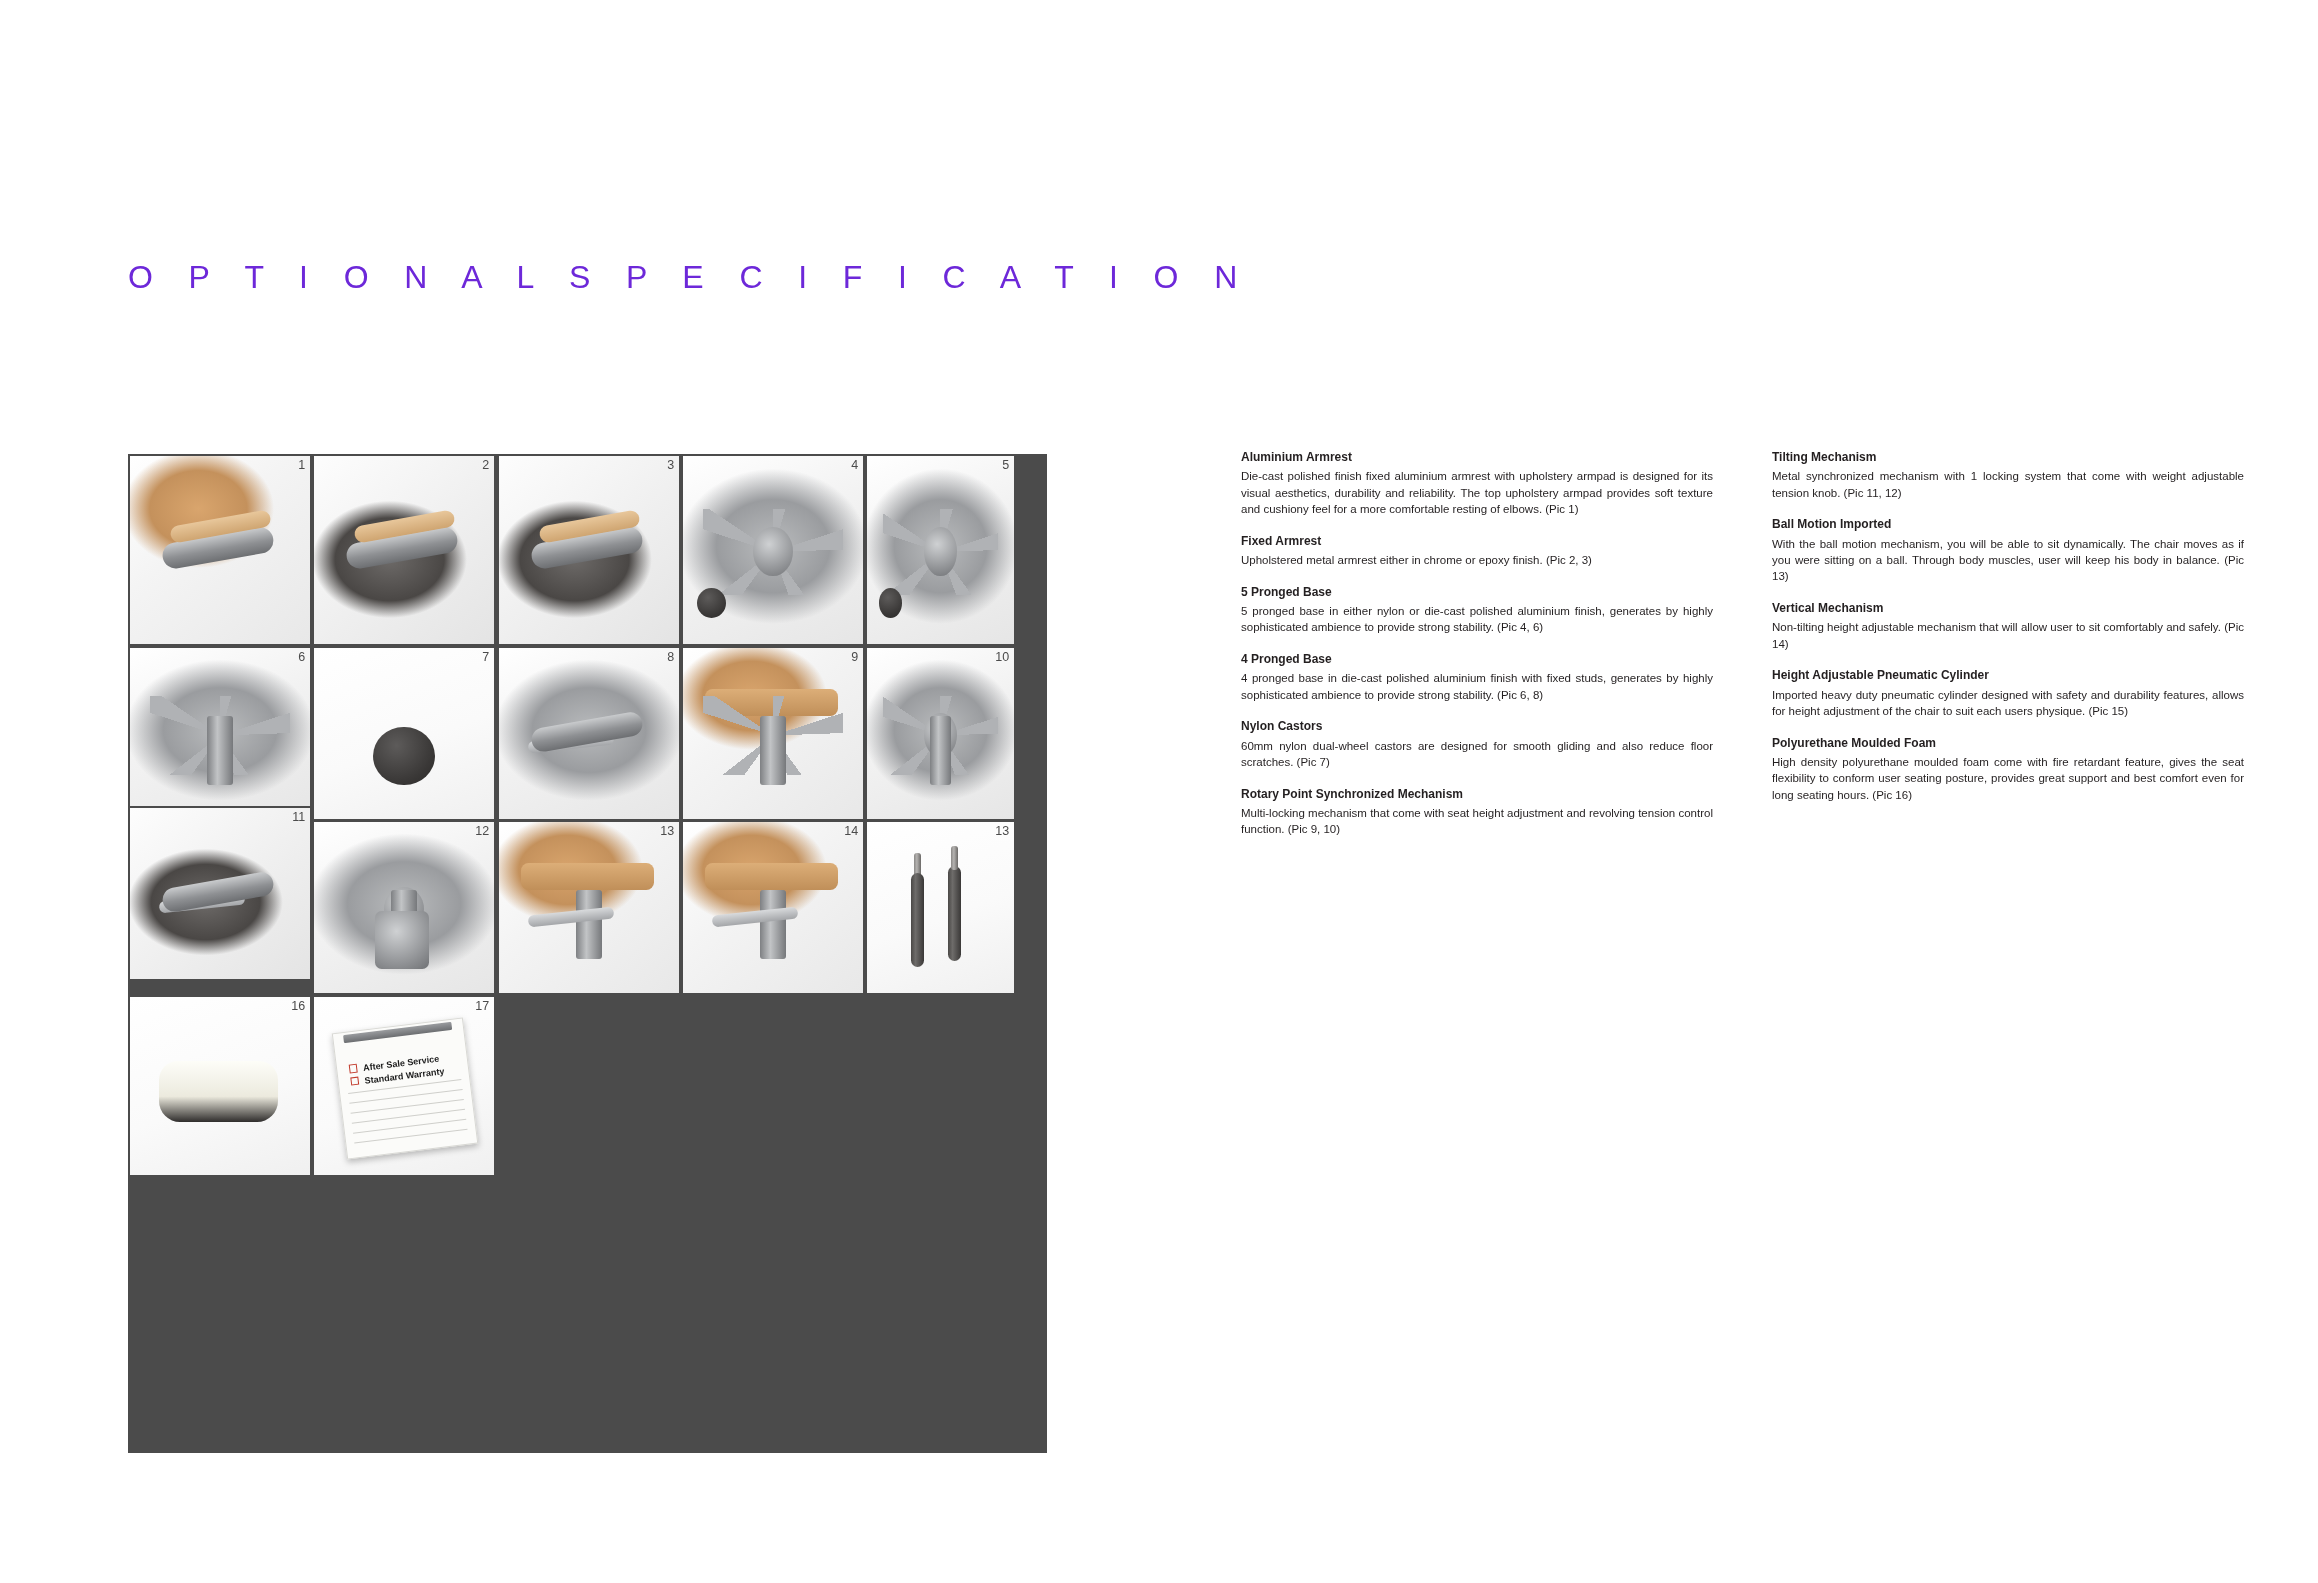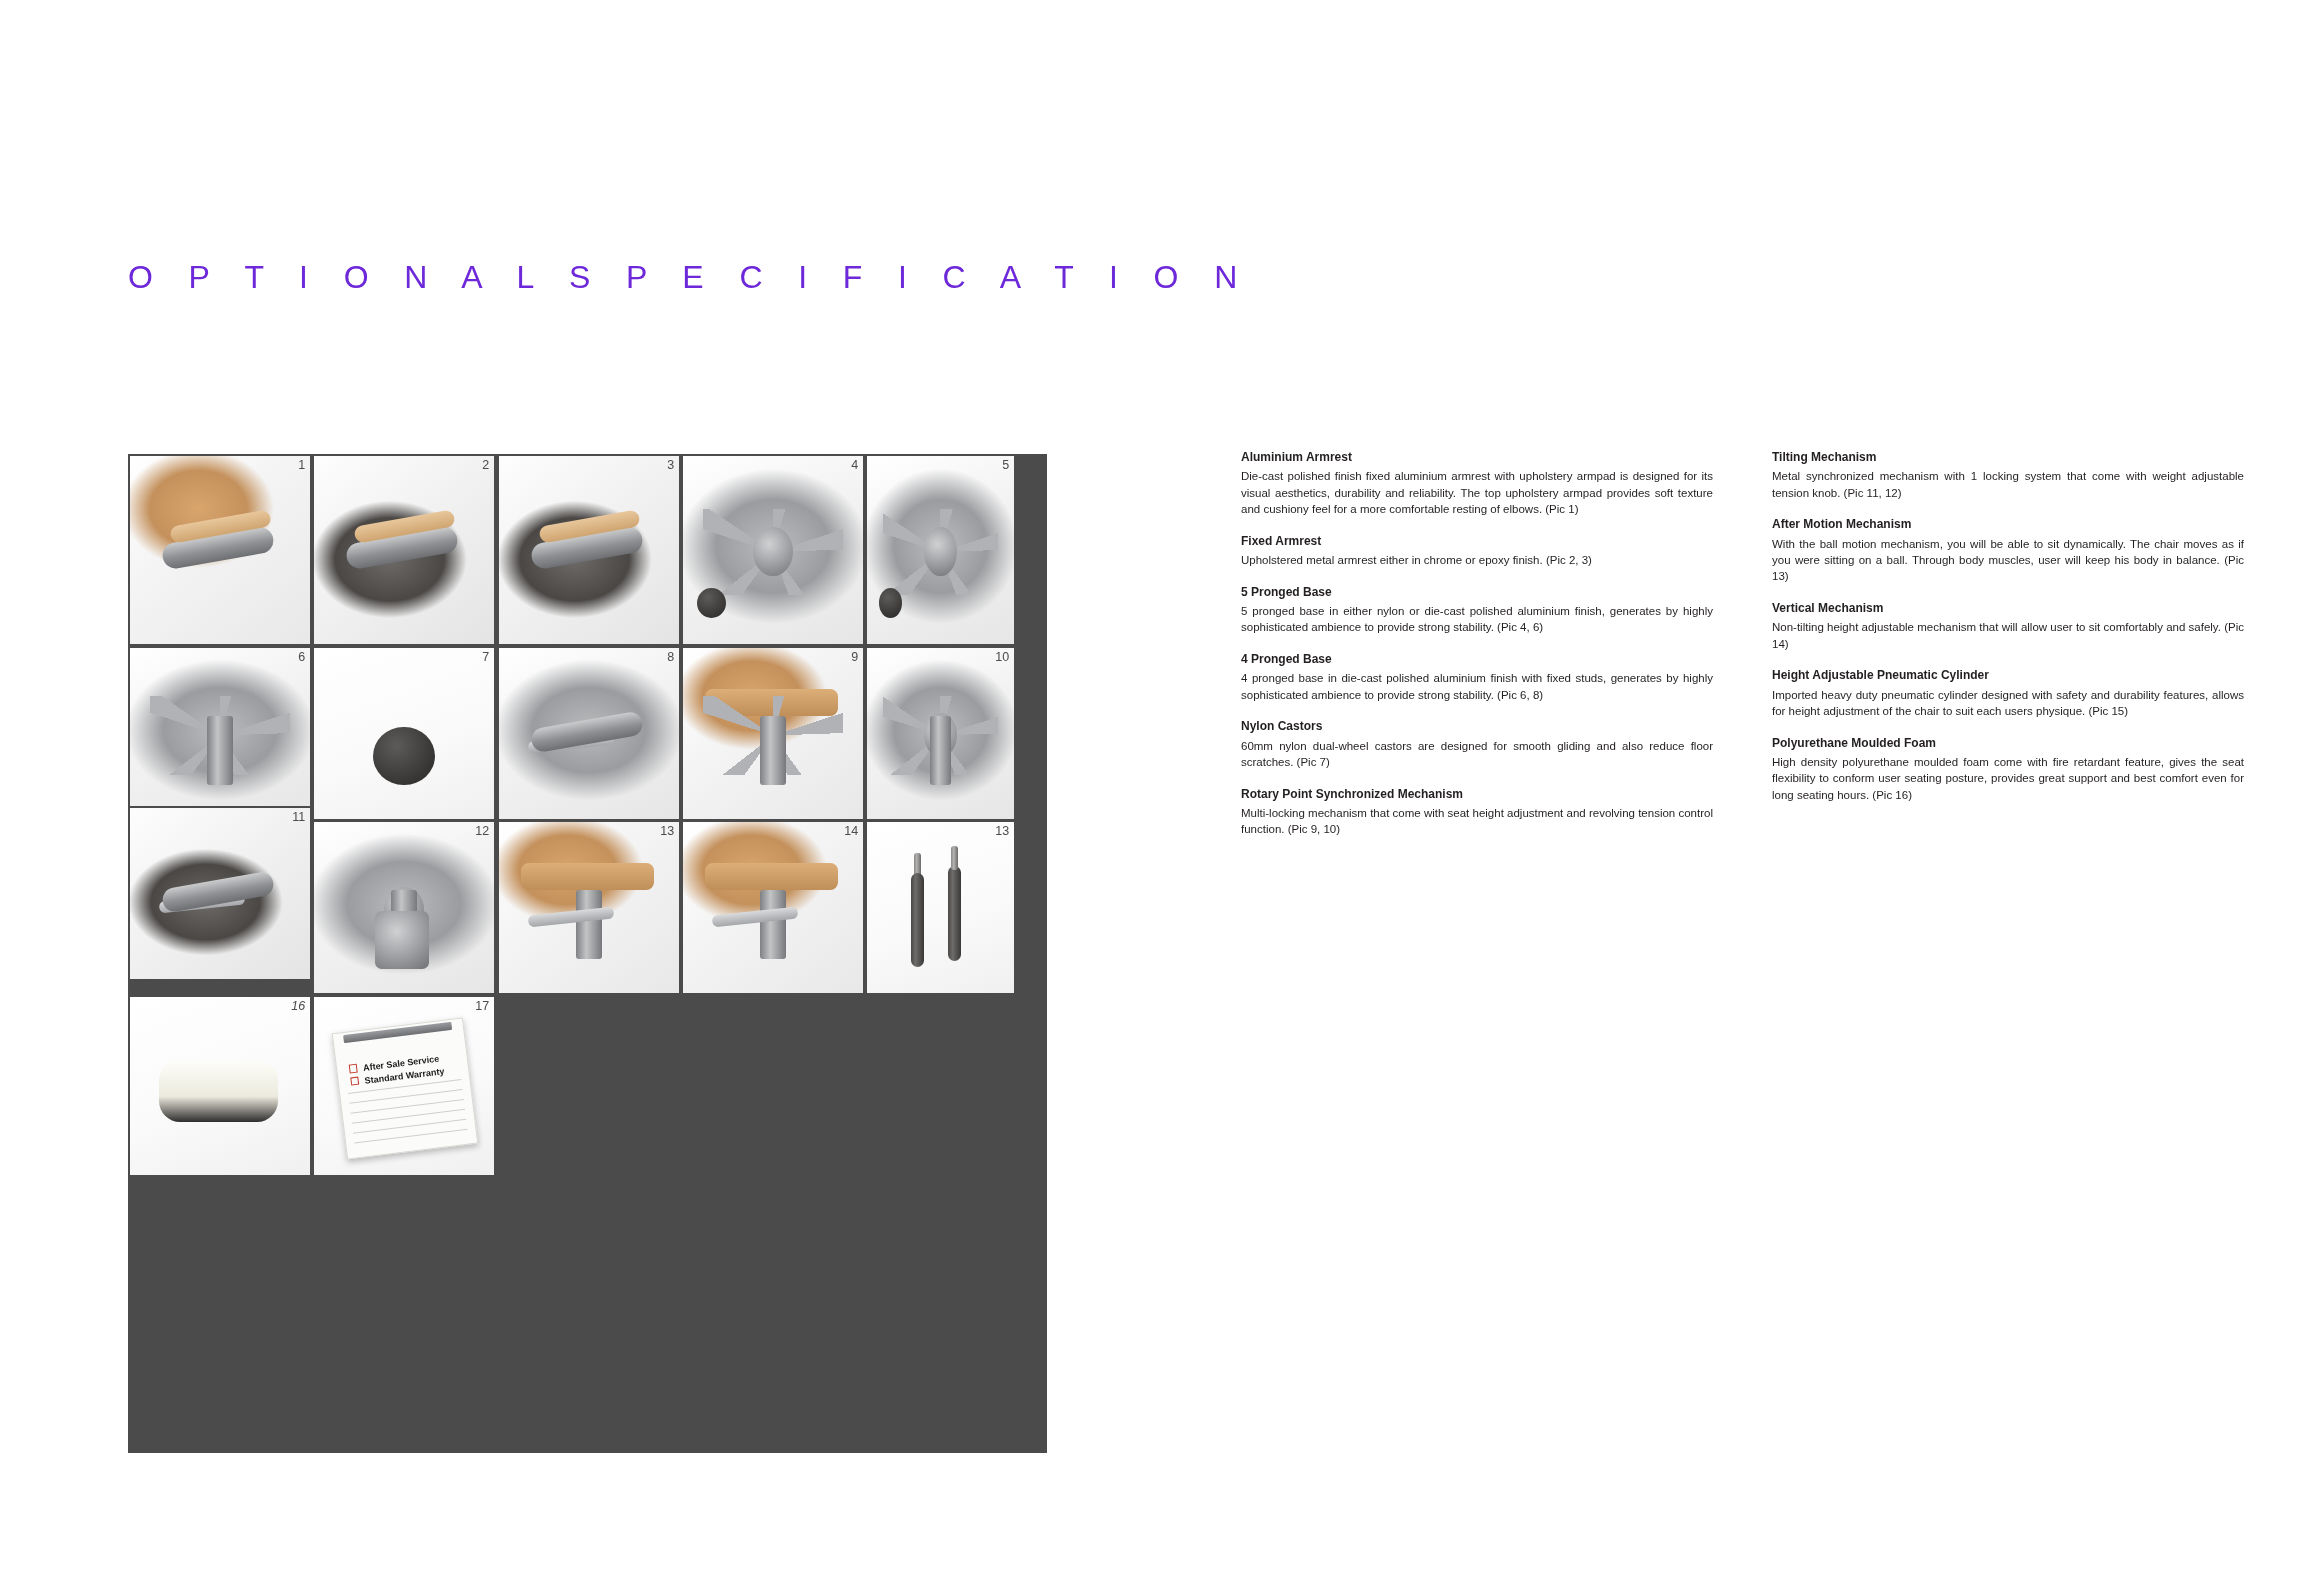--- a/index.html
+++ b/index.html
@@ -319,21 +319,21 @@
         <div class="obj shape-lever"></div>
         <span class="photo-num">14</span>
       </div>
       <div class="photo-cell bg-white" style="left: 737px; top: 366px; width: 151px; height: 175px;">
         <div class="obj shape-cylinder" style="left: 55%; top: 26%;"></div>
         <div class="obj shape-cyl-top" style="left: 32%; top: 18%;"></div>
         <div class="obj shape-cyl-top" style="left: 57%; top: 14%;"></div>
         <div class="obj shape-cylinder" style="left: 30%; top: 30%;"></div>
         <span class="photo-num">13</span>
       </div>
-      <div class="photo-cell bg-white" style="left: 0px; top: 541px; width: 184px; height: 182px; font-style: italic;">
+      <div class="photo-cell bg-white" style="left: 0px; top: 541px; width: 184px; height: 182px;">
         <div class="obj shape-foam"></div>
         <span class="photo-num">16</span>
       </div>
       <div class="photo-cell bg-white" style="left: 184px; top: 541px; width: 184px; height: 182px;">
         <div class="card-paper">
           <div class="card-clip" style="transform: none; top: 2%;"></div>
           <div class="card-label" style="left: 20%; top: 26%;">After Sale Service</div>
           <div class="card-check" style="left: 9%; top: 26%;"></div>
           <div class="card-label" style="left: 20%; top: 36%;">Standard Warranty</div>
           <div class="card-check" style="left: 9%; top: 36%;"></div>
@@ -374,21 +374,21 @@
       <div class="spec-heading">Rotary Point Synchronized Mechanism</div>
       <p class="spec-body">Multi-locking mechanism that come with seat height adjustment and revolving tension control function. (Pic 9, 10)</p>
     </div>
   </div>
 <div class="spec-col" id="col-right">
     <div class="spec-block">
       <div class="spec-heading">Tilting Mechanism</div>
       <p class="spec-body">Metal synchronized mechanism with 1 locking system that come with weight adjustable tension knob. (Pic 11, 12)</p>
     </div>
     <div class="spec-block">
-      <div class="spec-heading">After Motion Mechanism</div>
+      <div class="spec-heading">Ball Motion Imported</div>
       <p class="spec-body">With the ball motion mechanism, you will be able to sit dynamically. The chair moves as if you were sitting on a ball. Through body muscles, user will keep his body in balance. (Pic 13)</p>
     </div>
     <div class="spec-block">
       <div class="spec-heading">Vertical Mechanism</div>
       <p class="spec-body">Non-tilting height adjustable mechanism that will allow user to sit comfortably and safely. (Pic 14)</p>
     </div>
     <div class="spec-block">
       <div class="spec-heading">Height Adjustable Pneumatic Cylinder</div>
       <p class="spec-body">Imported heavy duty pneumatic cylinder designed with safety and durability features, allows for height adjustment of the chair to suit each users physique. (Pic 15)</p>
     </div>

